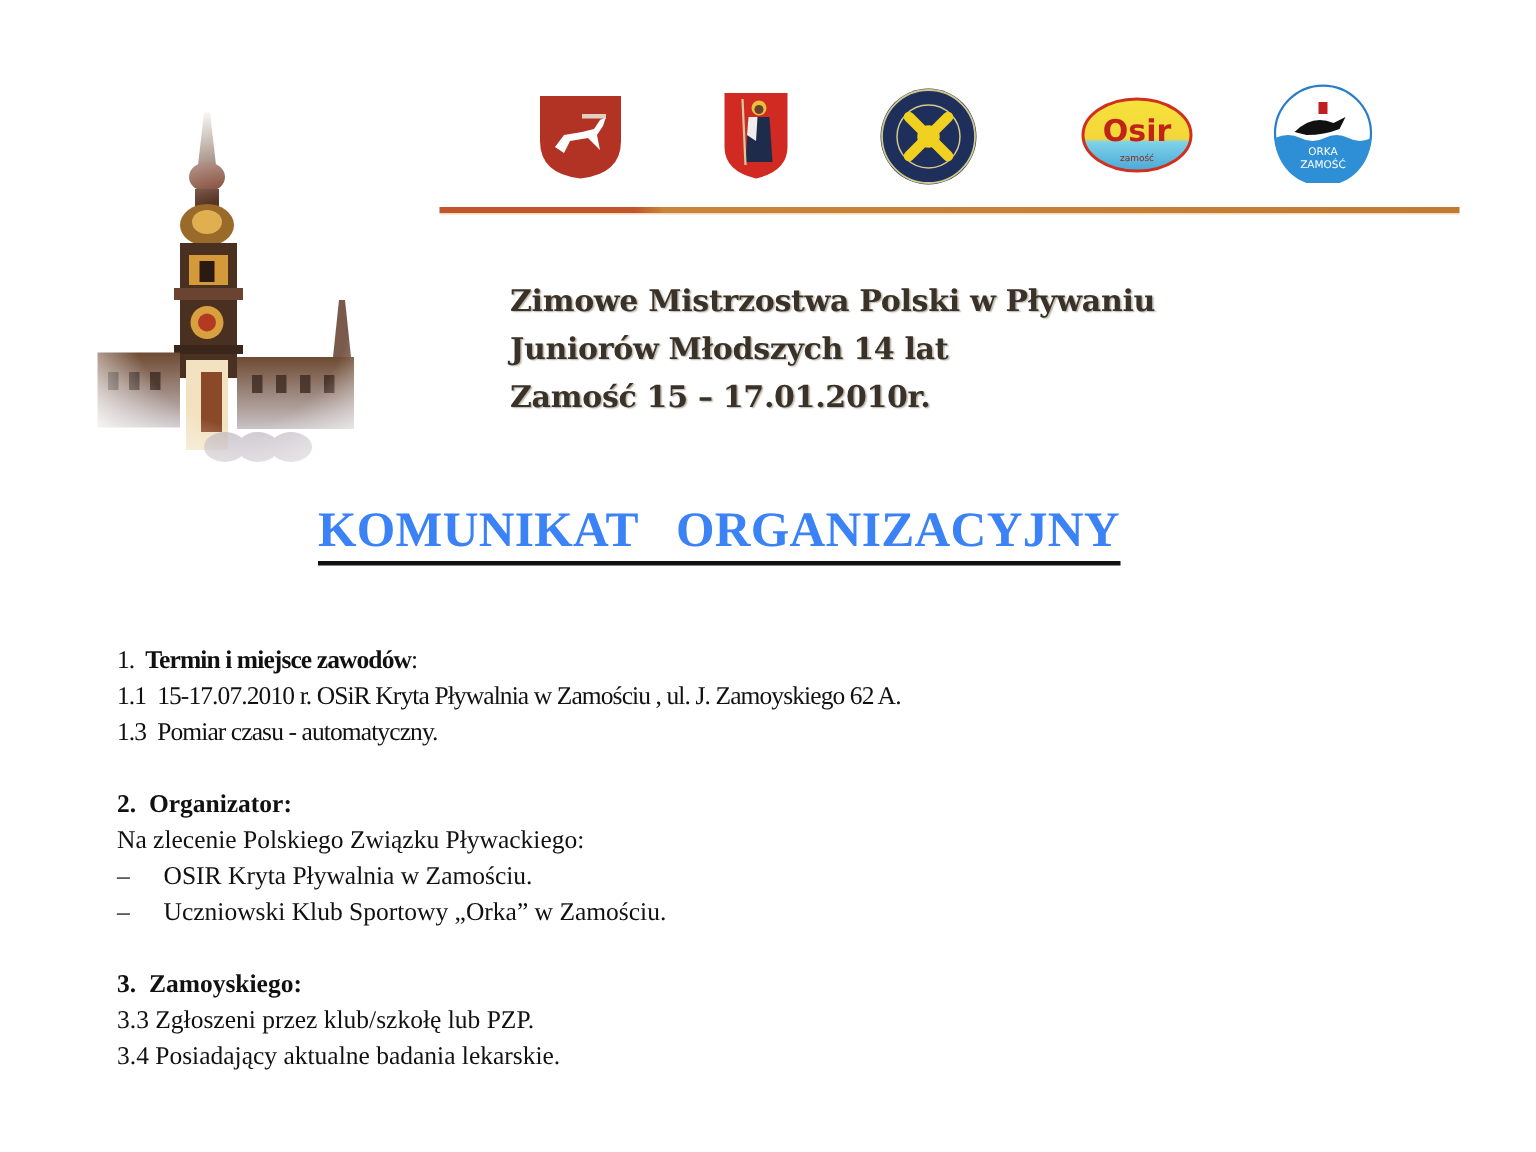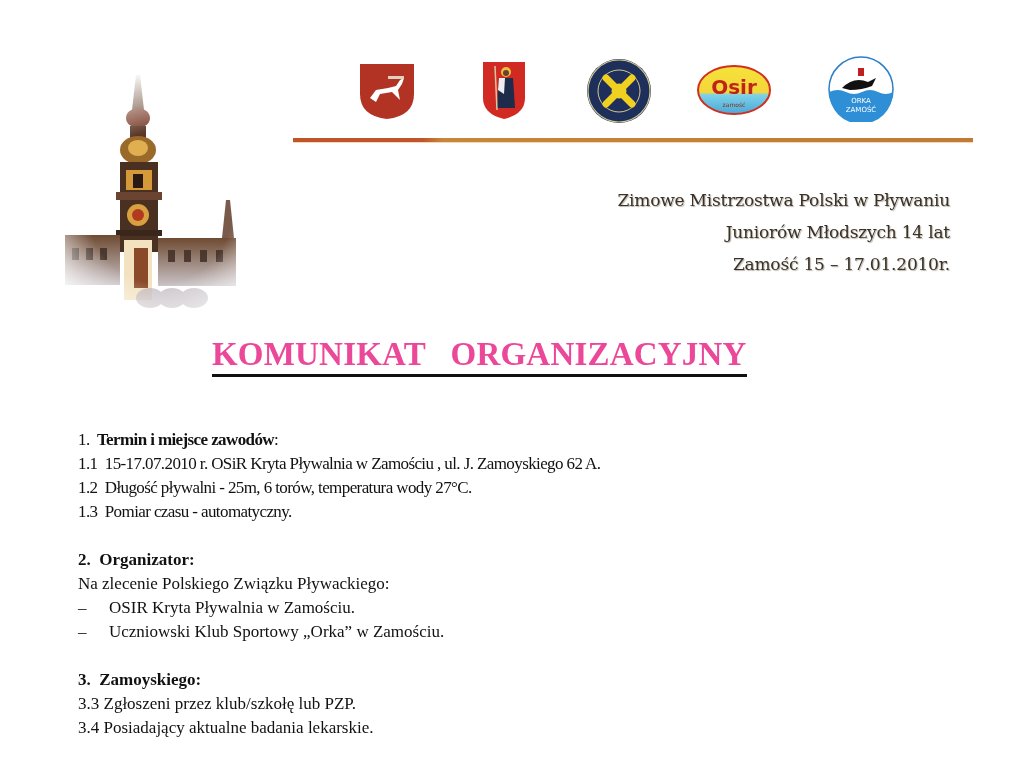--- a/index.html
+++ b/index.html
@@ -8,36 +8,36 @@
     
     .vignette { position: absolute; left: 40px; top: 70px; width: 240px; height: 250px; }
 
     
     .logos { position: absolute; top: 56px; left: 0; width: 1024px; height: 70px; }
     .logo { position: absolute; }
     .logo svg { display: block; }
     .logo-lublin { left: 358px; top: 6px; }
     .logo-zamosc { left: 481px; top: 4px; }
     .logo-pzp { left: 586px; top: 2px; }
-    .logo-osir { left: 696px; top: 8px; }
-    .logo-orka { left: 828px; top: 0px; }
+    .logo-osir { left: 720px; top: 8px; }
+    .logo-orka { left: 849px; top: 0px; }
 
     .header-rule { position: absolute; left: 293px; top: 138px; width: 680px; height: 4px;
       background: linear-gradient(to right, #c0542a 0%, #c0542a 19%, #c8863a 22%, #c07a34 100%); }
     .header-rule::after { content: ""; position: absolute; left: 0; right: 0; top: 4px; height: 1px; background: #f3d9b8; }
 
     
-    .event-title { position: absolute; left: 340px; top: 184px; width: 610px; text-align: right;
-      font-family: "DejaVu Serif", serif; font-weight: normal; font-size: 17px; line-height: 32px;
+    .event-title { position: absolute; left: 340px; top: 184px; width: 610px; text-align: left;
+      font-family: "DejaVu Serif", serif; font-weight: bold; font-size: 20px; line-height: 32px;
       color: #3a3228; text-shadow: 1px 1px 1px #b9b3a8; letter-spacing: -0.2px; }
     .event-title div { white-space: nowrap; }
 
     
     .main-heading { position: absolute; left: 212px; top: 334px; font-family: "Liberation Serif", serif;
-      font-weight: bold; font-size: 33px; line-height: 40px; color: #ec4899; white-space: pre;
+      font-weight: bold; font-size: 33px; line-height: 40px; color: #3b82f6; white-space: pre;
       border-bottom: 3px solid #111; padding-bottom: 0px; letter-spacing: 0.2px; }
 
     
     .content { position: absolute; left: 78px; top: 428px; width: 900px; font-size: 17px; line-height: 24px; }
     .section { margin-bottom: 24px; }
     .line { white-space: pre; }
     .narrow { font-family: "Liberation Serif", serif; letter-spacing: -0.6px; transform-origin: left center; }
     .b { font-weight: bold; }
     .dash-item { display: flex; }
     .dash-item .dash { width: 31px; flex: none; }
@@ -156,21 +156,20 @@
   <div>Juniorów Młodszych 14 lat</div>
   <div>Zamość 15 – 17.01.2010r.</div>
 </div>
 
 <div class="main-heading">KOMUNIKAT   ORGANIZACYJNY</div>
 
 <div class="content">
   <div class="section">
     <div class="line narrow"><span>1.</span>  <span class="b">Termin i miejsce zawodów</span><span>:</span></div>
     <div class="line narrow">1.1  15-17.07.2010 r. OSiR Kryta Pływalnia w Zamościu , ul. J. Zamoyskiego 62 A.</div>
-    <div class="line narrow">1.2  Długość pływalni - 25m, 6 torów, temperatura wody 27°C.</div>
     <div class="line narrow">1.3  Pomiar czasu - automatyczny.</div>
   </div>
 
   <div class="section">
     <div class="line"><span class="b">2.</span>  <span class="b">Organizator:</span></div>
     <div class="line">Na zlecenie Polskiego Związku Pływackiego:</div>
     <div class="dash-item">
         <span class="dash">–</span>
         <span>OSIR Kryta Pływalnia w Zamościu.</span>
       </div>

